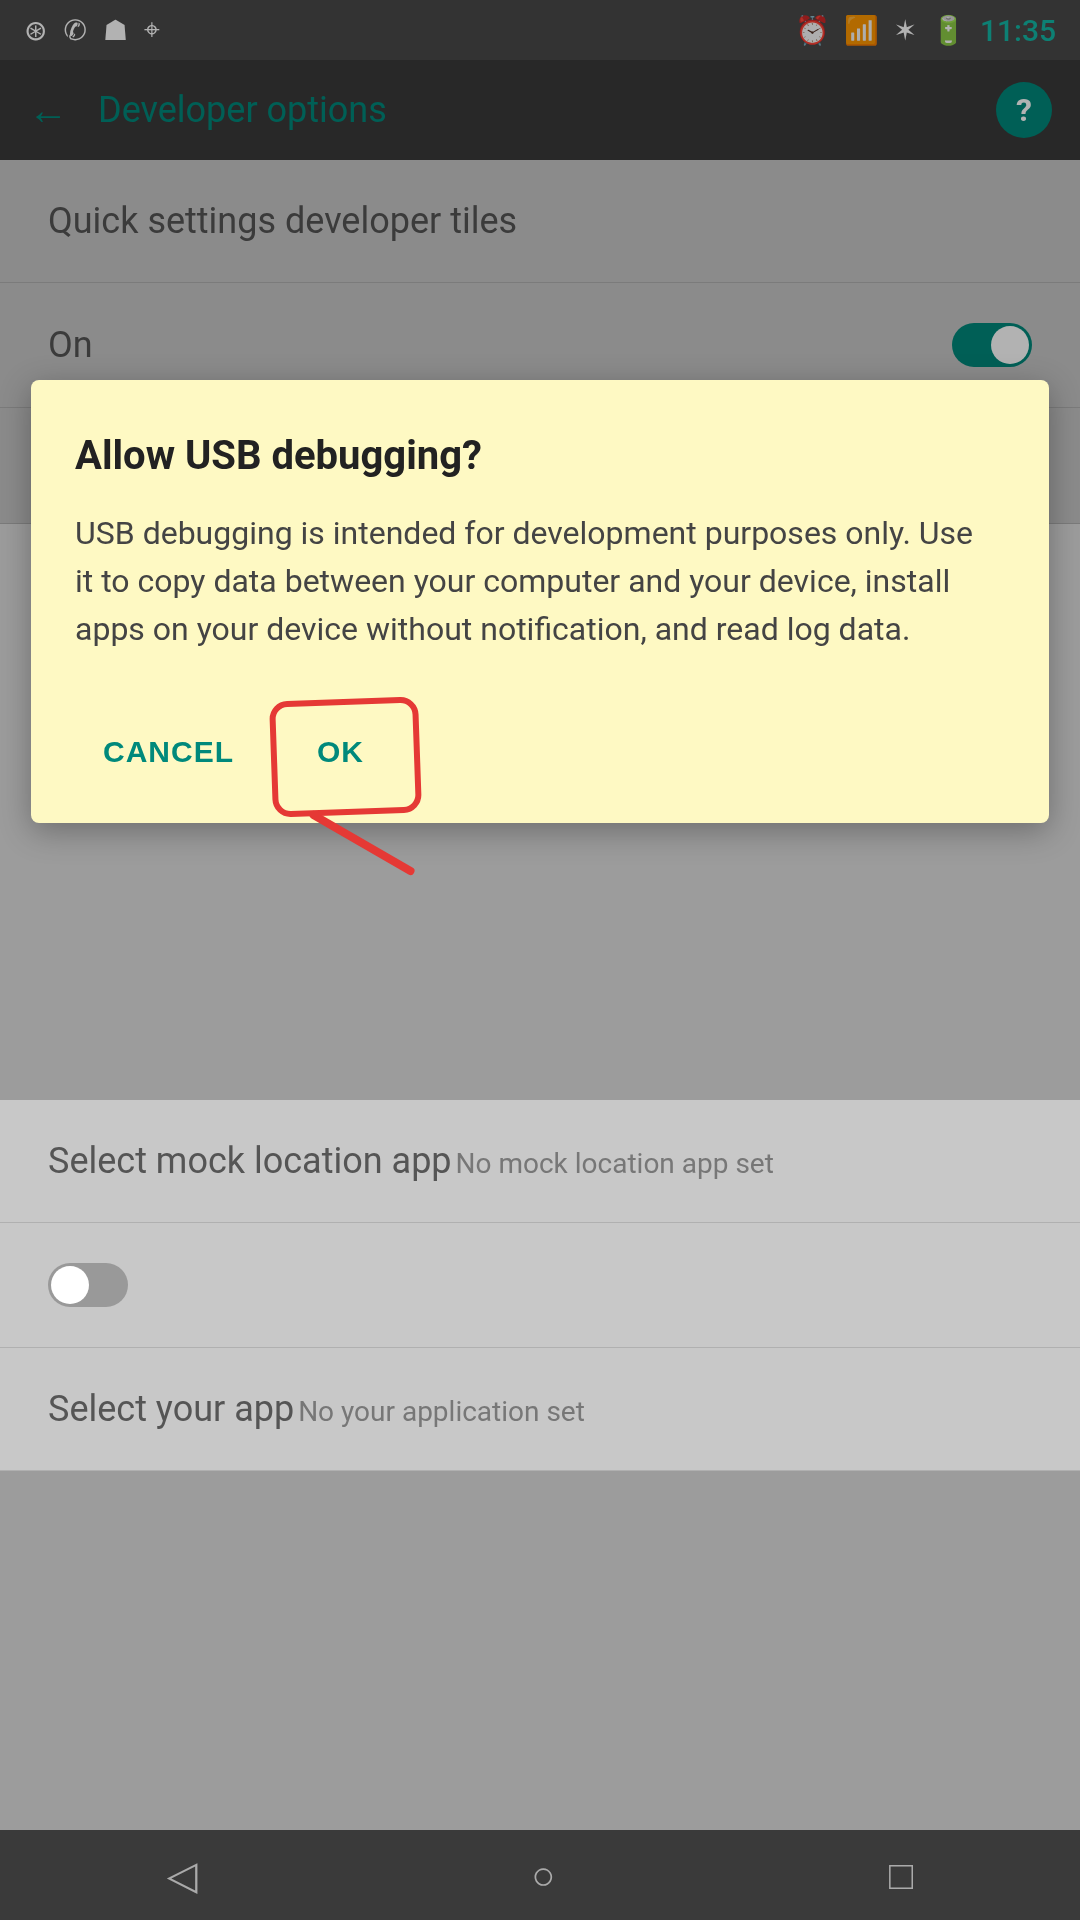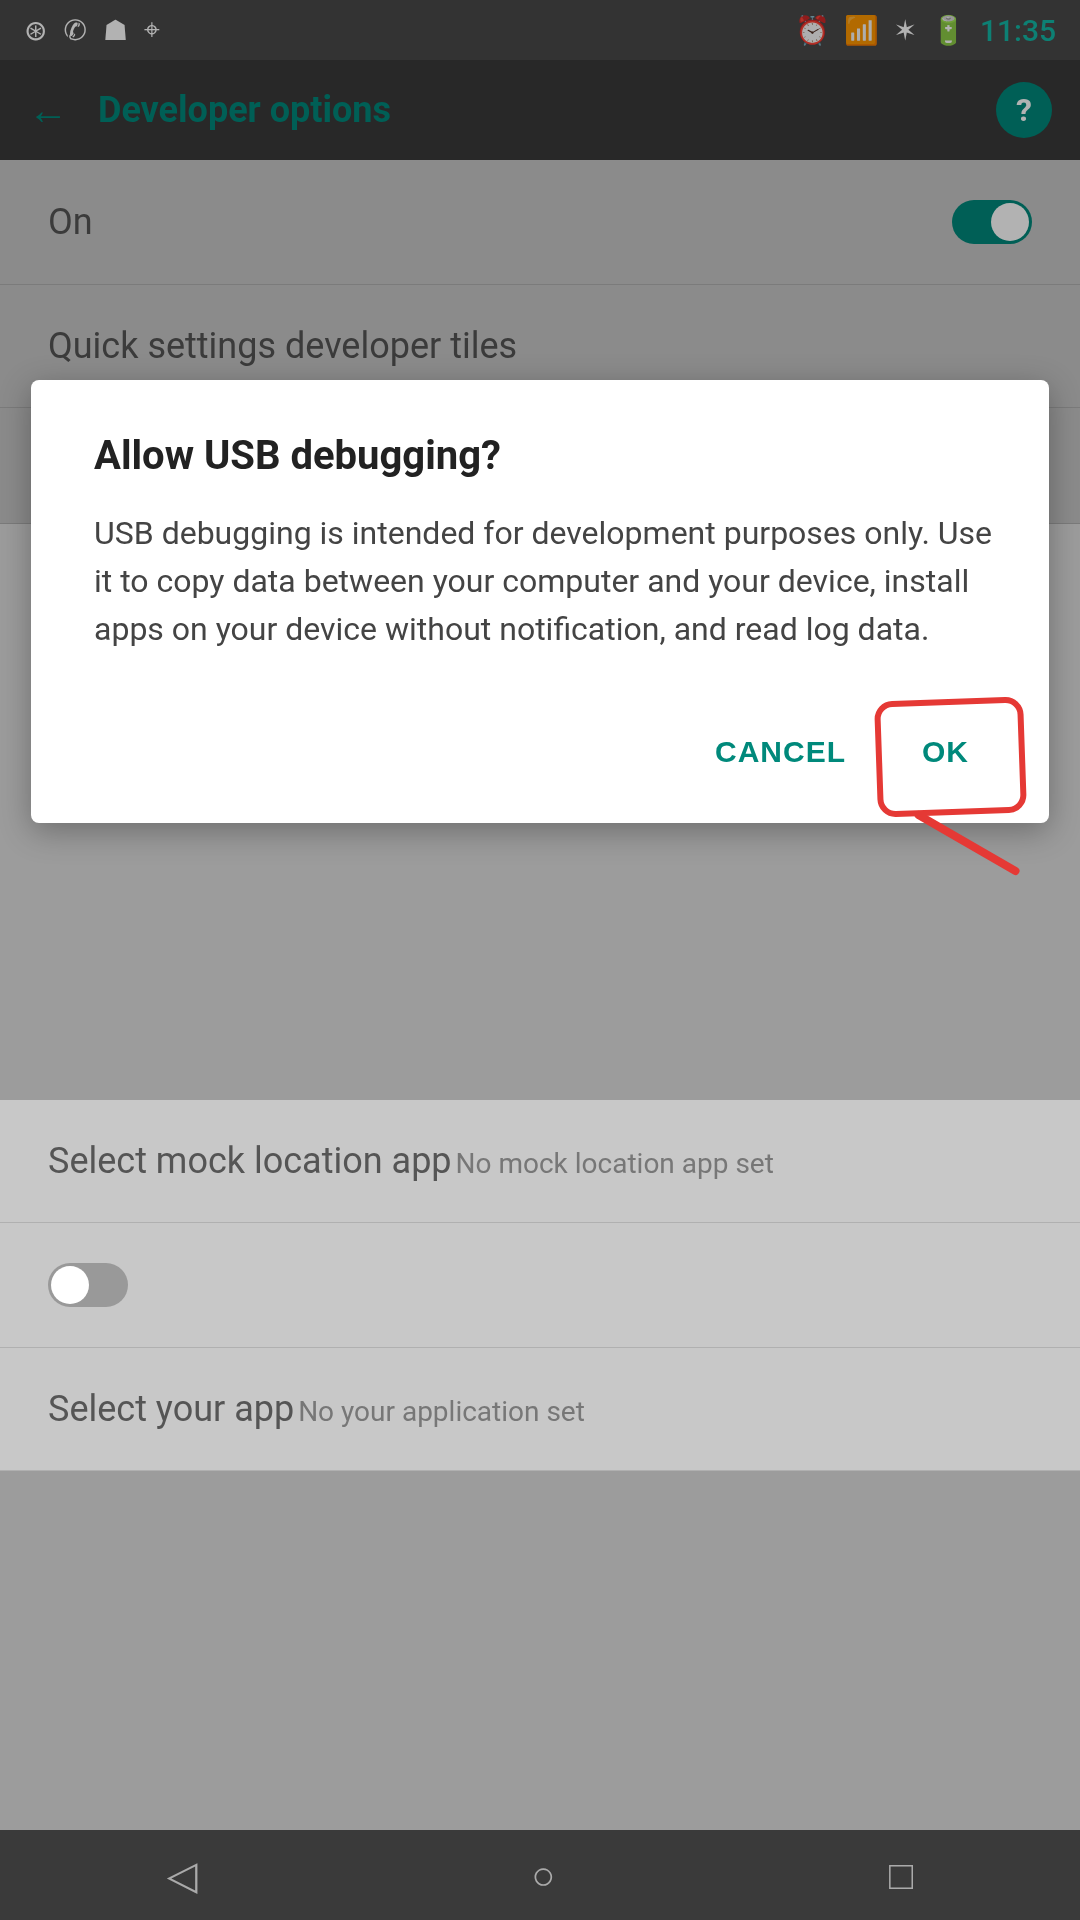--- a/index.html
+++ b/index.html
@@ -55,21 +55,21 @@
       background: #3a3a3a;
       display: flex;
       align-items: center;
       padding: 0 28px;
       gap: 30px;
     }
 
     .app-bar-title {
       color: #00897b;
       font-size: 36px;
-      font-weight: 700;
+      font-weight: 400;
       flex: 1;
     }
 
     .back-arrow {
       color: #00897b;
       font-size: 40px;
     }
 
     .help-circle {
       width: 56px;
@@ -162,45 +162,44 @@
       height: 100%;
       background: rgba(0,0,0,0.3);
       display: flex;
       align-items: flex-start;
       justify-content: center;
       padding-top: 380px;
     }
 
     .dialog {
       width: 1018px;
-      background: #ffffff;
+      background: #fef9c3;
       border-radius: 8px;
-      padding: 52px 52px 36px 63px;
+      padding: 52px 52px 36px 44px;
       box-shadow: 0 8px 32px rgba(0,0,0,0.3);
       position: relative;
     }
 
     .dialog-title {
       font-size: 40px;
       font-weight: bold;
       color: #222;
       margin-bottom: 30px;
     }
 
     .dialog-body {
       font-size: 32px;
       color: #444;
       line-height: 1.5;
       margin-bottom: 64px;
     }
 
     .dialog-buttons {
       display: flex;
-      justify-content: flex-end;
-      gap: 20px;
+      gap: 27px;
       align-items: center;
     }
 
     .dialog-btn {
       font-size: 30px;
       font-weight: bold;
       color: #00897b;
       background: none;
       border: none;
       padding: 18px 28px;
@@ -277,30 +276,30 @@
 
 <div class="app-bar">
   <span class="back-arrow">←</span>
   <span class="app-bar-title">Developer options</span>
   <div class="help-circle">?</div>
 </div>
 
 <div class="bg-content">
 
   <div class="bg-section">
+    <span class="bg-text">Quick settings developer tiles</span>
+  </div>
+
+  <div class="bg-section">
     <div class="bg-section-row">
       <span class="bg-text">On</span>
       <div class="toggle toggle-on">
         <div class="toggle-thumb toggle-thumb-on"></div>
       </div>
     </div>
-  </div>
-
-  <div class="bg-section">
-    <span class="bg-text">Quick settings developer tiles</span>
   </div>
 
   <div class="bg-section">
     <span class="bg-section-label">Debugging</span>
   </div>
 </div>
 
 <div class="dialog-overlay">
   <div class="dialog">
     <div class="dialog-title">Allow USB debugging?</div>

